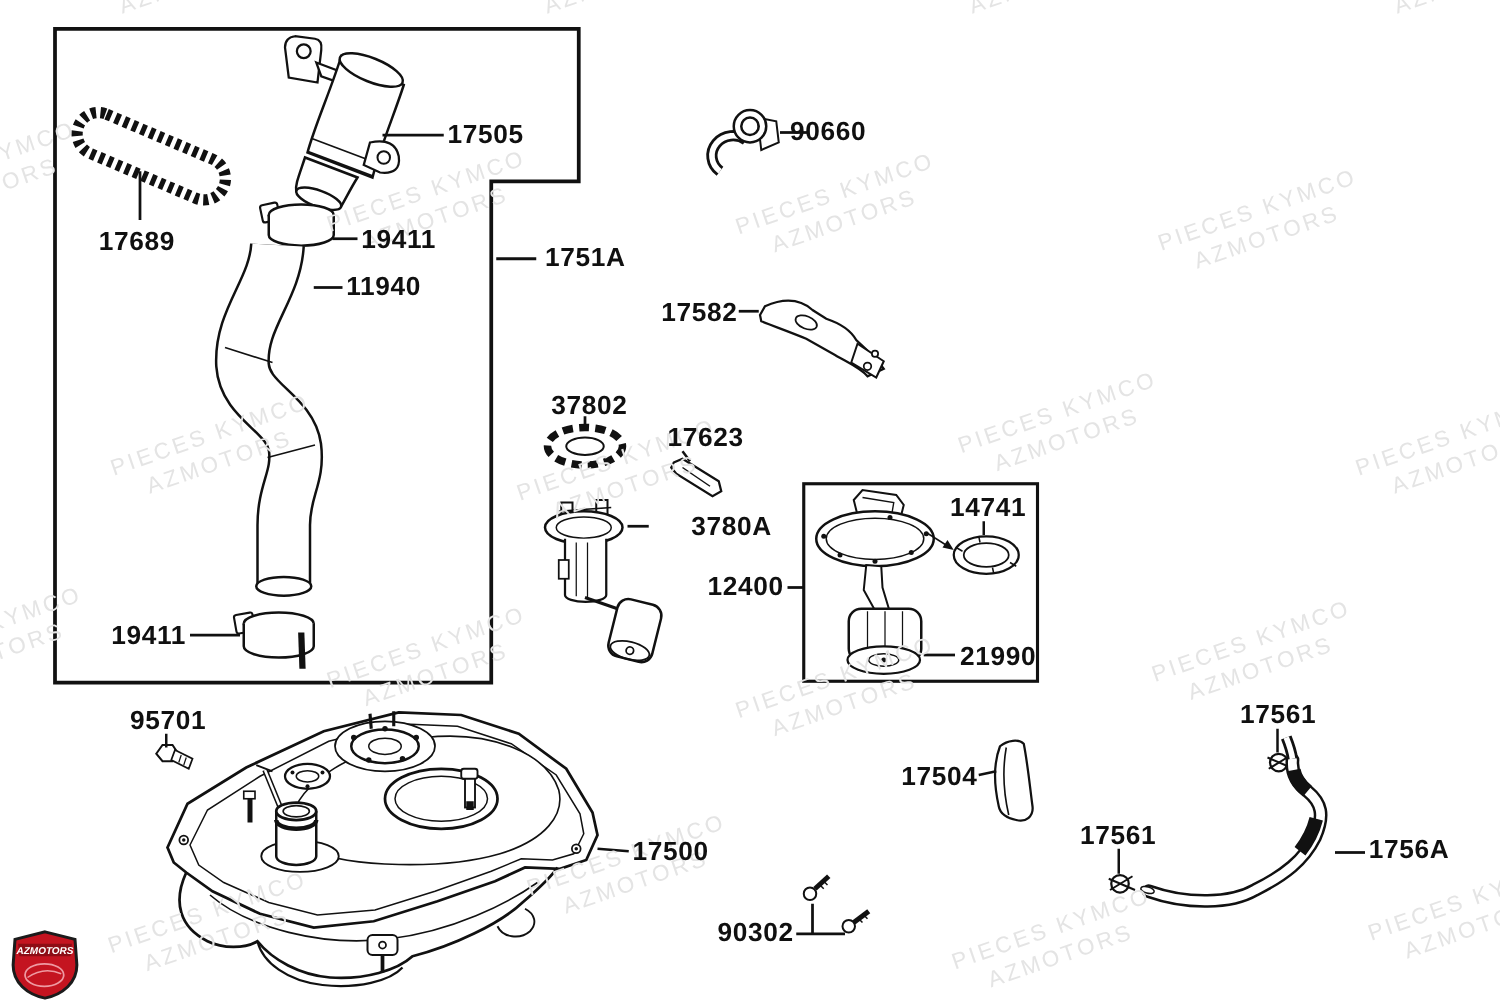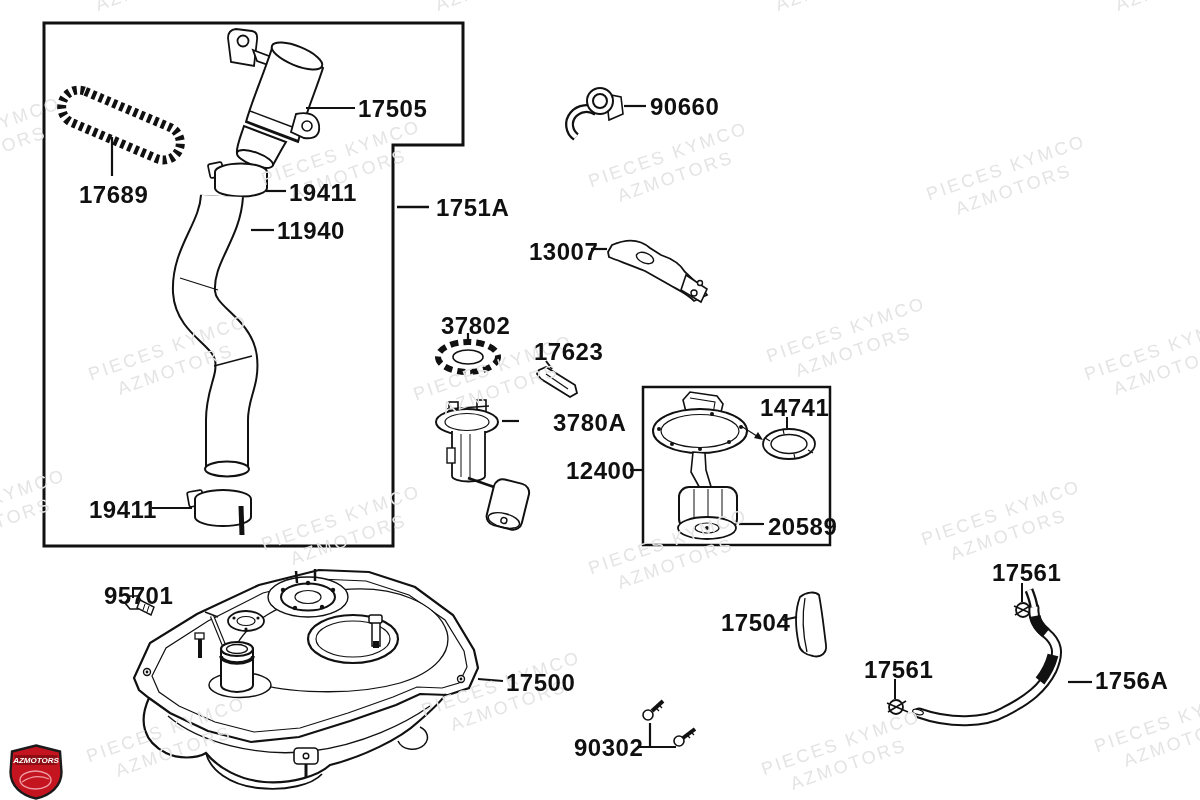--- a/index.html
+++ b/index.html
@@ -1,19 +1,19 @@
 <!DOCTYPE html>
 <html><head>
 <meta charset="utf-8">
 <style>
   html,body{margin:0;padding:0;background:#fff;}
   .canvas{position:relative;width:1200px;height:800px;background:#fff;overflow:hidden;
           font-family:"Liberation Sans",sans-serif;}
   .art{position:absolute;left:0;top:0;}
-  .lbl{position:absolute;font-weight:bold;font-size:24px;color:#101010;line-height:1;
+  .lbl{position:absolute;font-weight:bold;font-size:21px;color:#101010;line-height:1;
        white-space:nowrap;letter-spacing:0.5px;}
   .wm{position:absolute;width:230px;margin-left:-115px;text-align:center;
       transform:rotate(-19deg);color:#e4e4e4;font-size:18px;letter-spacing:2.5px;
       line-height:1.3;font-weight:400;pointer-events:none;}
   .wm span{display:block;}
   .logo{position:absolute;left:8px;top:744px;width:56px;height:56px;}
 </style>
 </head>
 <body>
 
@@ -344,29 +344,29 @@
       <span>PIECES KYMCO</span>
       <span>AZMOTORS</span>
     </div>
 
   <div class="lbl" style="left:358px;top:97px">17505</div>
   <div class="lbl" style="left:289px;top:181px">19411</div>
   <div class="lbl" style="left:277px;top:219px">11940</div>
   <div class="lbl" style="left:79px;top:183px">17689</div>
   <div class="lbl" style="left:436px;top:196px">1751A</div>
   <div class="lbl" style="left:89px;top:498px">19411</div>
-  <div class="lbl" style="left:650px;top:95px">90660</div>
-  <div class="lbl" style="left:529px;top:240px">13007</div>
+  <div class="lbl" style="left:632px;top:95px">90660</div>
+  <div class="lbl" style="left:529px;top:240px">17582</div>
   <div class="lbl" style="left:441px;top:314px">37802</div>
   <div class="lbl" style="left:534px;top:340px">17623</div>
   <div class="lbl" style="left:553px;top:411px">3780A</div>
   <div class="lbl" style="left:566px;top:459px">12400</div>
   <div class="lbl" style="left:760px;top:396px">14741</div>
-  <div class="lbl" style="left:768px;top:515px">20589</div>
-  <div class="lbl" style="left:104px;top:584px">95701</div>
+  <div class="lbl" style="left:768px;top:515px">21990</div>
+  <div class="lbl" style="left:104px;top:566px">95701</div>
   <div class="lbl" style="left:506px;top:671px">17500</div>
   <div class="lbl" style="left:721px;top:611px">17504</div>
   <div class="lbl" style="left:992px;top:561px">17561</div>
   <div class="lbl" style="left:864px;top:658px">17561</div>
   <div class="lbl" style="left:1095px;top:669px">1756A</div>
   <div class="lbl" style="left:574px;top:736px">90302</div>
 
   <div class="logo">
     <svg width="56" height="56" viewBox="0 0 56 56">
       <path d="M28,1.5 L52,7.5 L53.5,28 C53.5,42 42.5,51.5 28,54.5 C13.5,51.5 2.5,42 2.5,28 L4,7.5 Z" fill="#c41420" stroke="#1b1b1b" stroke-width="2.4"></path>

